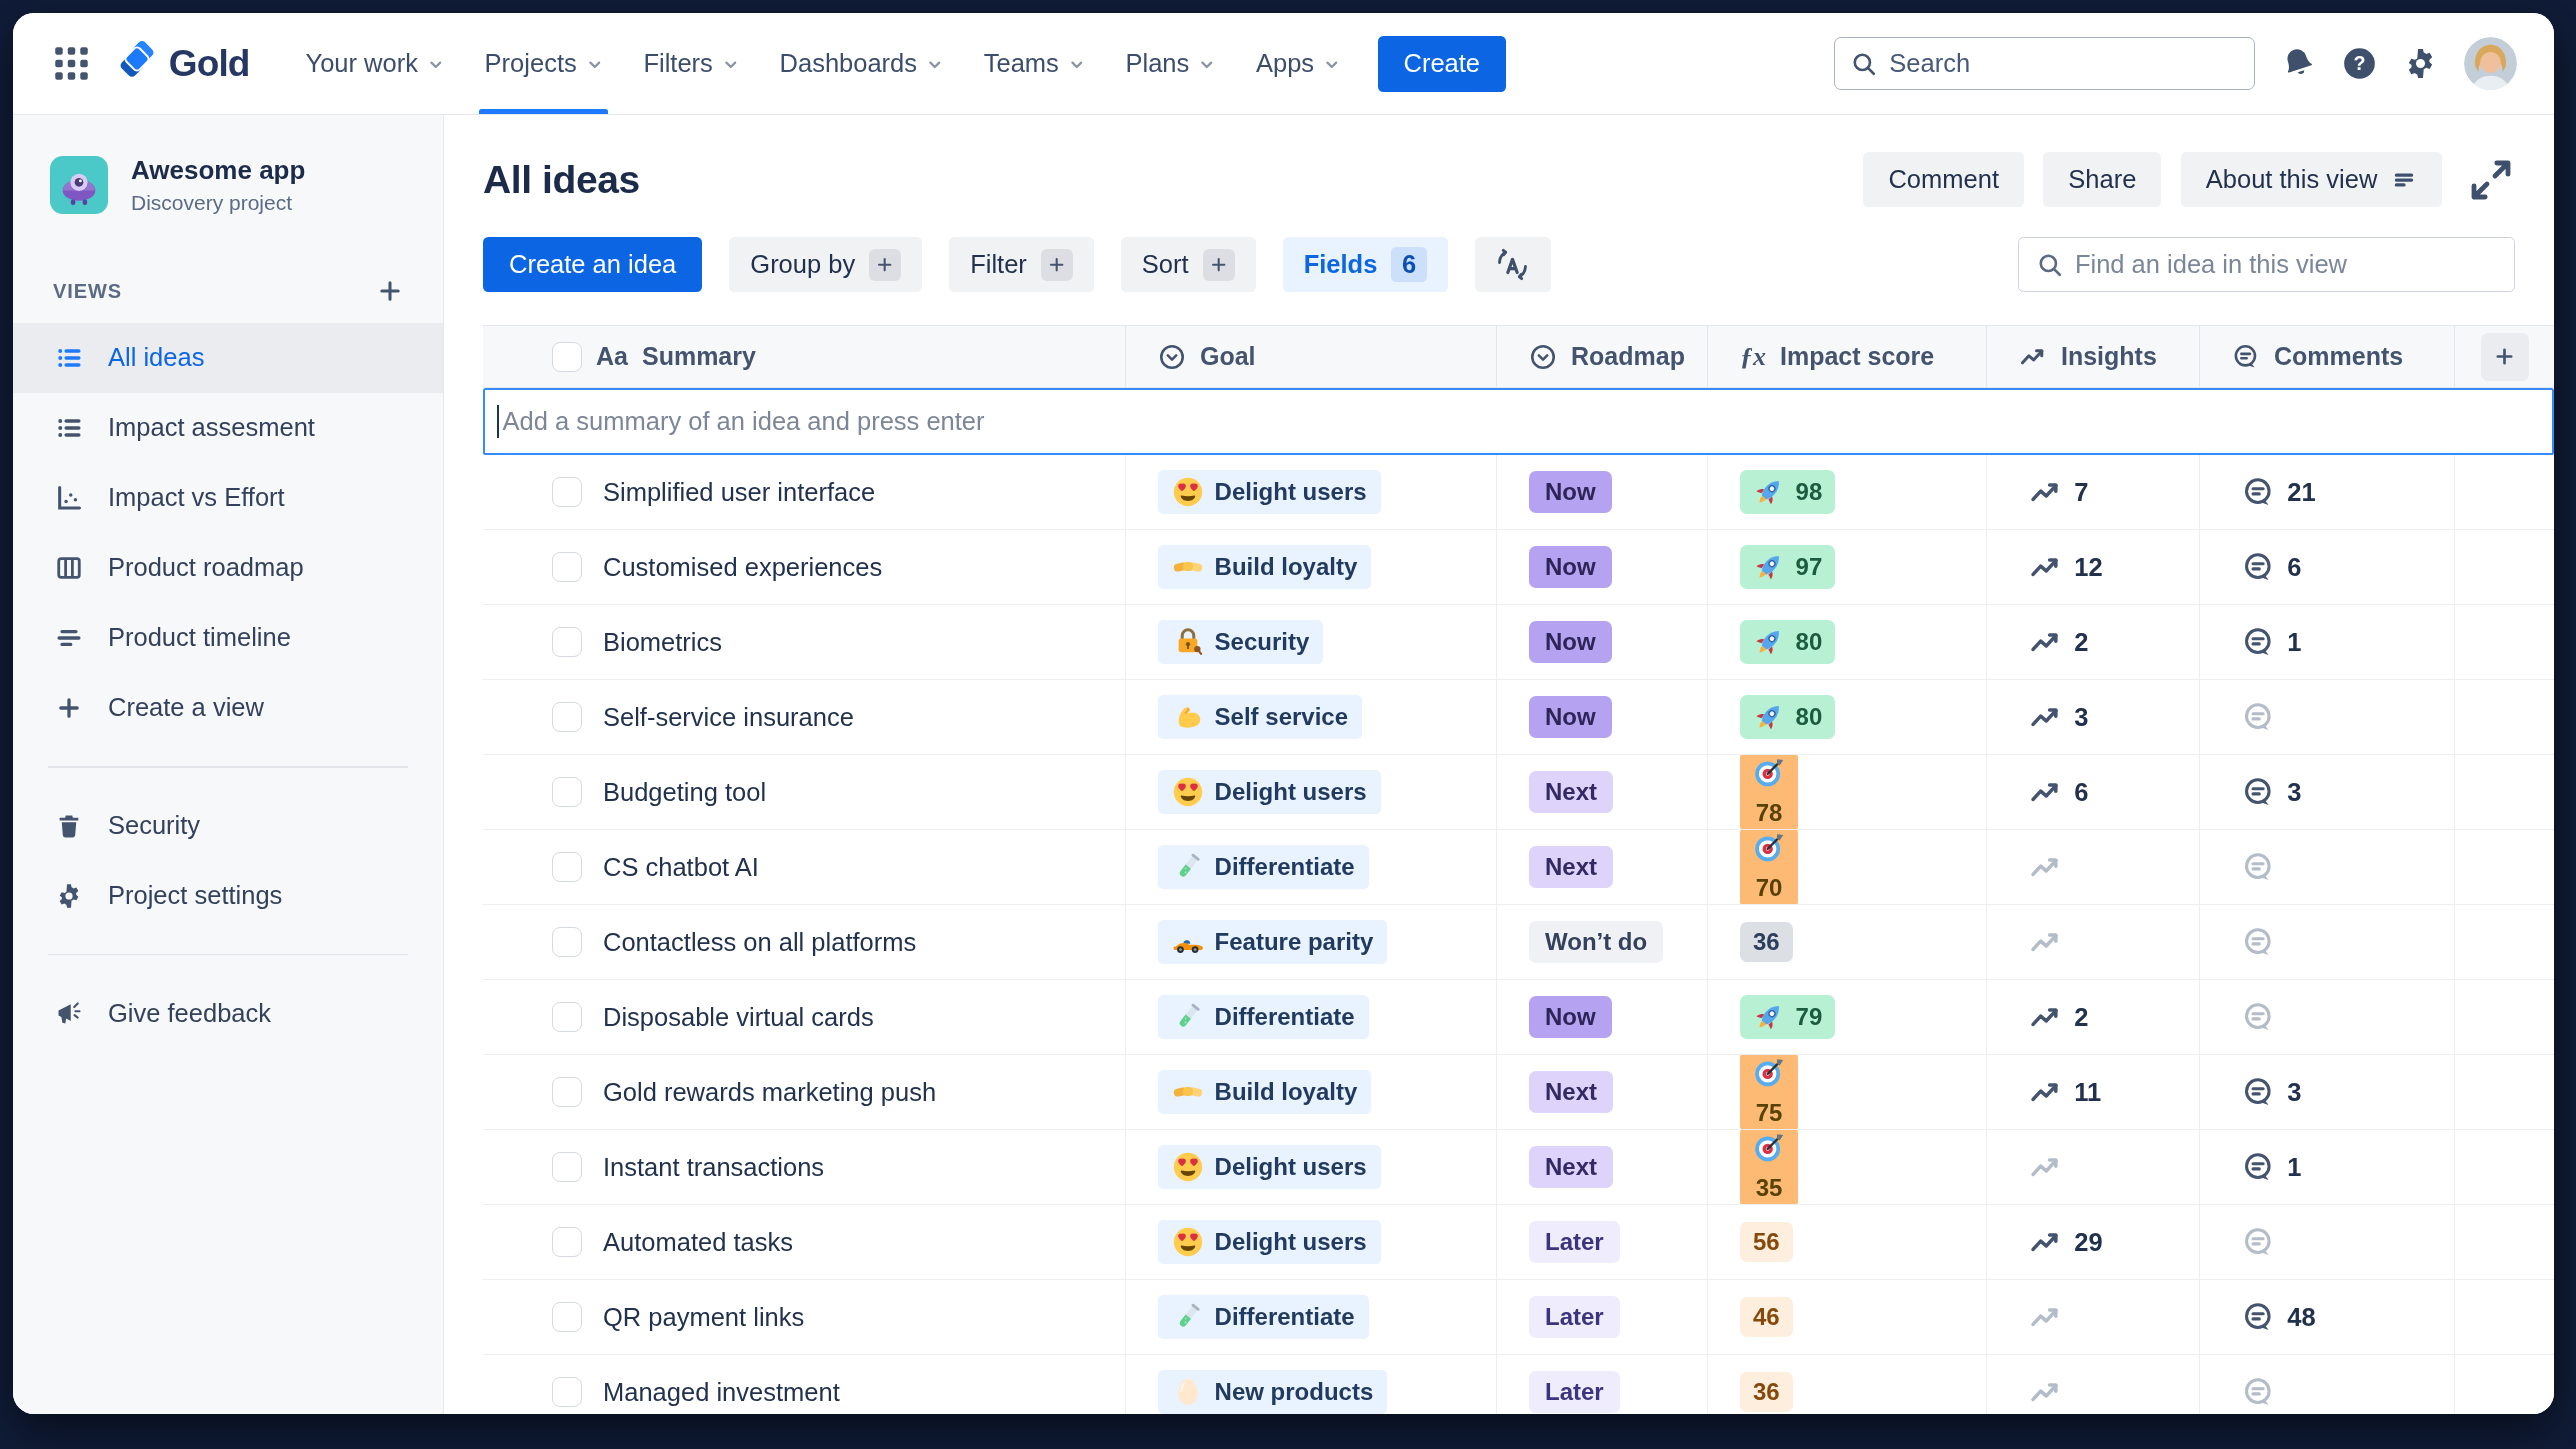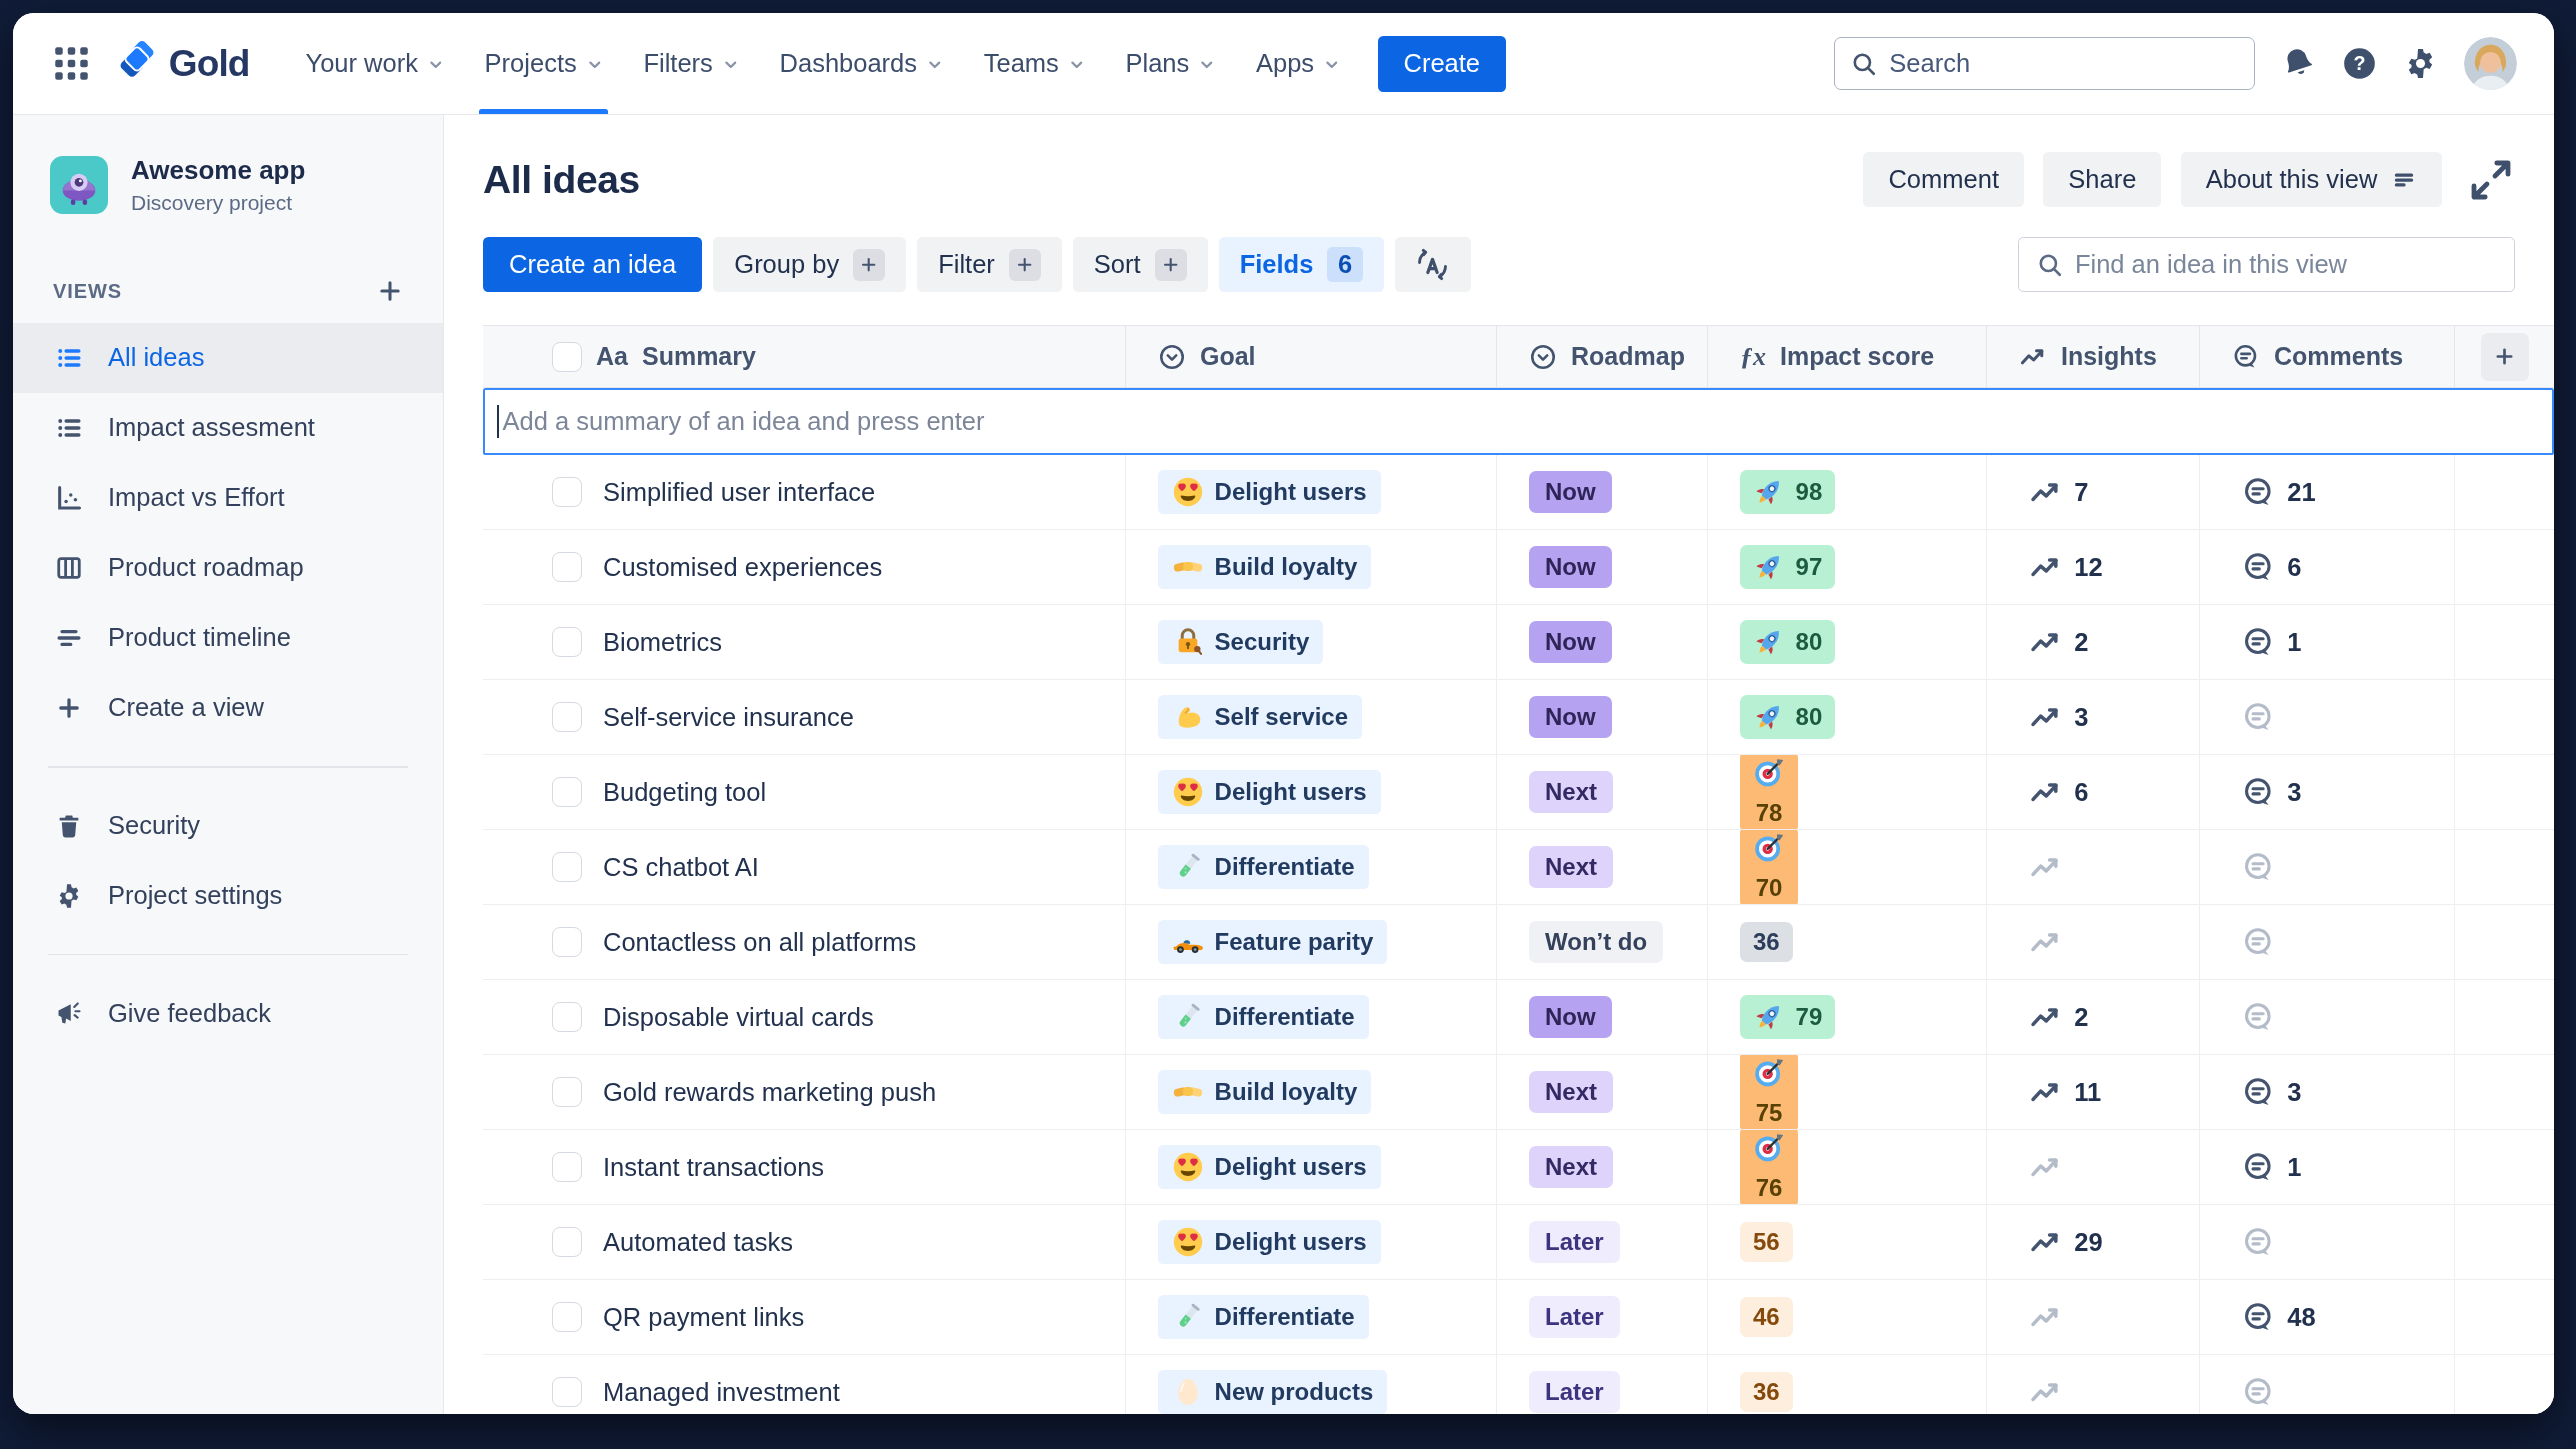--- a/index.html
+++ b/index.html
@@ -45,21 +45,21 @@
   
   .main { flex:1; background:#fff; overflow:hidden; display:flex; flex-direction:column; }
   .main-head { display:flex; align-items:center; justify-content:space-between; padding:37px 39px 0 39px; }
   .page-title { font-size:39px; font-weight:600; color:#1d2b4a; letter-spacing:-0.4px; }
   .head-actions { display:flex; align-items:center; gap:19.4px; }
   .hd-btn { height:55px; display:inline-flex; align-items:center; gap:14px; background:#f1f2f4; border:none; border-radius:5.3px; padding:0 25px; font-size:25.5px; font-weight:500; color:#22324e; cursor:pointer; font-family:inherit; }
   .hd-icon { width:26px; height:26px; color:#3f506c; }
   .expand-btn { width:48px; height:48px; background:transparent; border:none; color:#3f506c; cursor:pointer; margin-left:5.3px; }
 
   .toolbar-row { display:flex; align-items:center; justify-content:space-between; margin:30px 39px 0 39px; }
-  .toolbar-left { display:flex; align-items:center; gap:11px; }
+  .toolbar-left { display:flex; align-items:center; gap:27px; }
   .tb-btn { height:55px; display:inline-flex; align-items:center; gap:14px; background:#f1f2f4; border:none; border-radius:5.3px; padding:0 21px; font-size:25.5px; font-weight:500; color:#22324e; cursor:pointer; font-family:inherit; }
   .mini-plus { width:32px; height:32px; border-radius:6.2px; background:#dcdee3; color:#44546f; display:flex; align-items:center; justify-content:center; }
   .mini-plus svg { width:19.4px; height:19.4px; }
   .create-idea-btn { background:#0c66e4; color:#fff; padding:0 26px; }
   .fields-btn { background:#e9f2ff; color:#0c66e4; font-weight:600; }
   .count-badge { background:#cce0fc; color:#0a4fb4; border-radius:5.3px; padding:2.6px 10.6px; font-weight:700; }
   .translate-btn { width:76px; justify-content:center; padding:0; color:#3f506c; }
   .translate-btn svg { width:35px; height:35px; }
   .find-box { width:497px; height:55px; border:1.8px solid #cdd2da; border-radius:5.3px; display:flex; align-items:center; gap:12.3px; padding:0 17.6px; background:#fff; }
   .find-box .mag { width:26px; height:26px; color:#5c6b85; flex:none; }
@@ -1038,21 +1038,21 @@
         <span class="emoji">
                     <svg viewBox="0 0 36 36">
                       <circle cx="16.5" cy="19" r="14" fill="#55acee"></circle>
                       <circle cx="16.5" cy="19" r="9.8" fill="#fff"></circle>
                       <circle cx="16.5" cy="19" r="5.8" fill="#dd2e44"></circle>
                       <circle cx="16.5" cy="19" r="2" fill="#fff"></circle>
                       <path d="M16.5 19 29 6.5" stroke="#292f33" stroke-width="2.6" stroke-linecap="round"></path>
                       <path d="M27 2.5l7 1-4 6-3-2z" fill="#66757f"></path>
                     </svg>
                   </span>
-                  <span class="chip-label">76</span>
+                  <span class="chip-label">35</span>
       </span>
     </div>
     <div class="cell c-insights">
       <span class="row-icon muted">
                   <svg viewBox="0 0 24 24" fill="none" stroke="currentColor" stroke-width="2.6" stroke-linecap="round" stroke-linejoin="round">
                     <path d="M3 17l5.5-6 4 3.5L19.5 7"></path>
                     <path d="M15 6.6h4.5V11"></path>
                   </svg>
                 </span>
 

